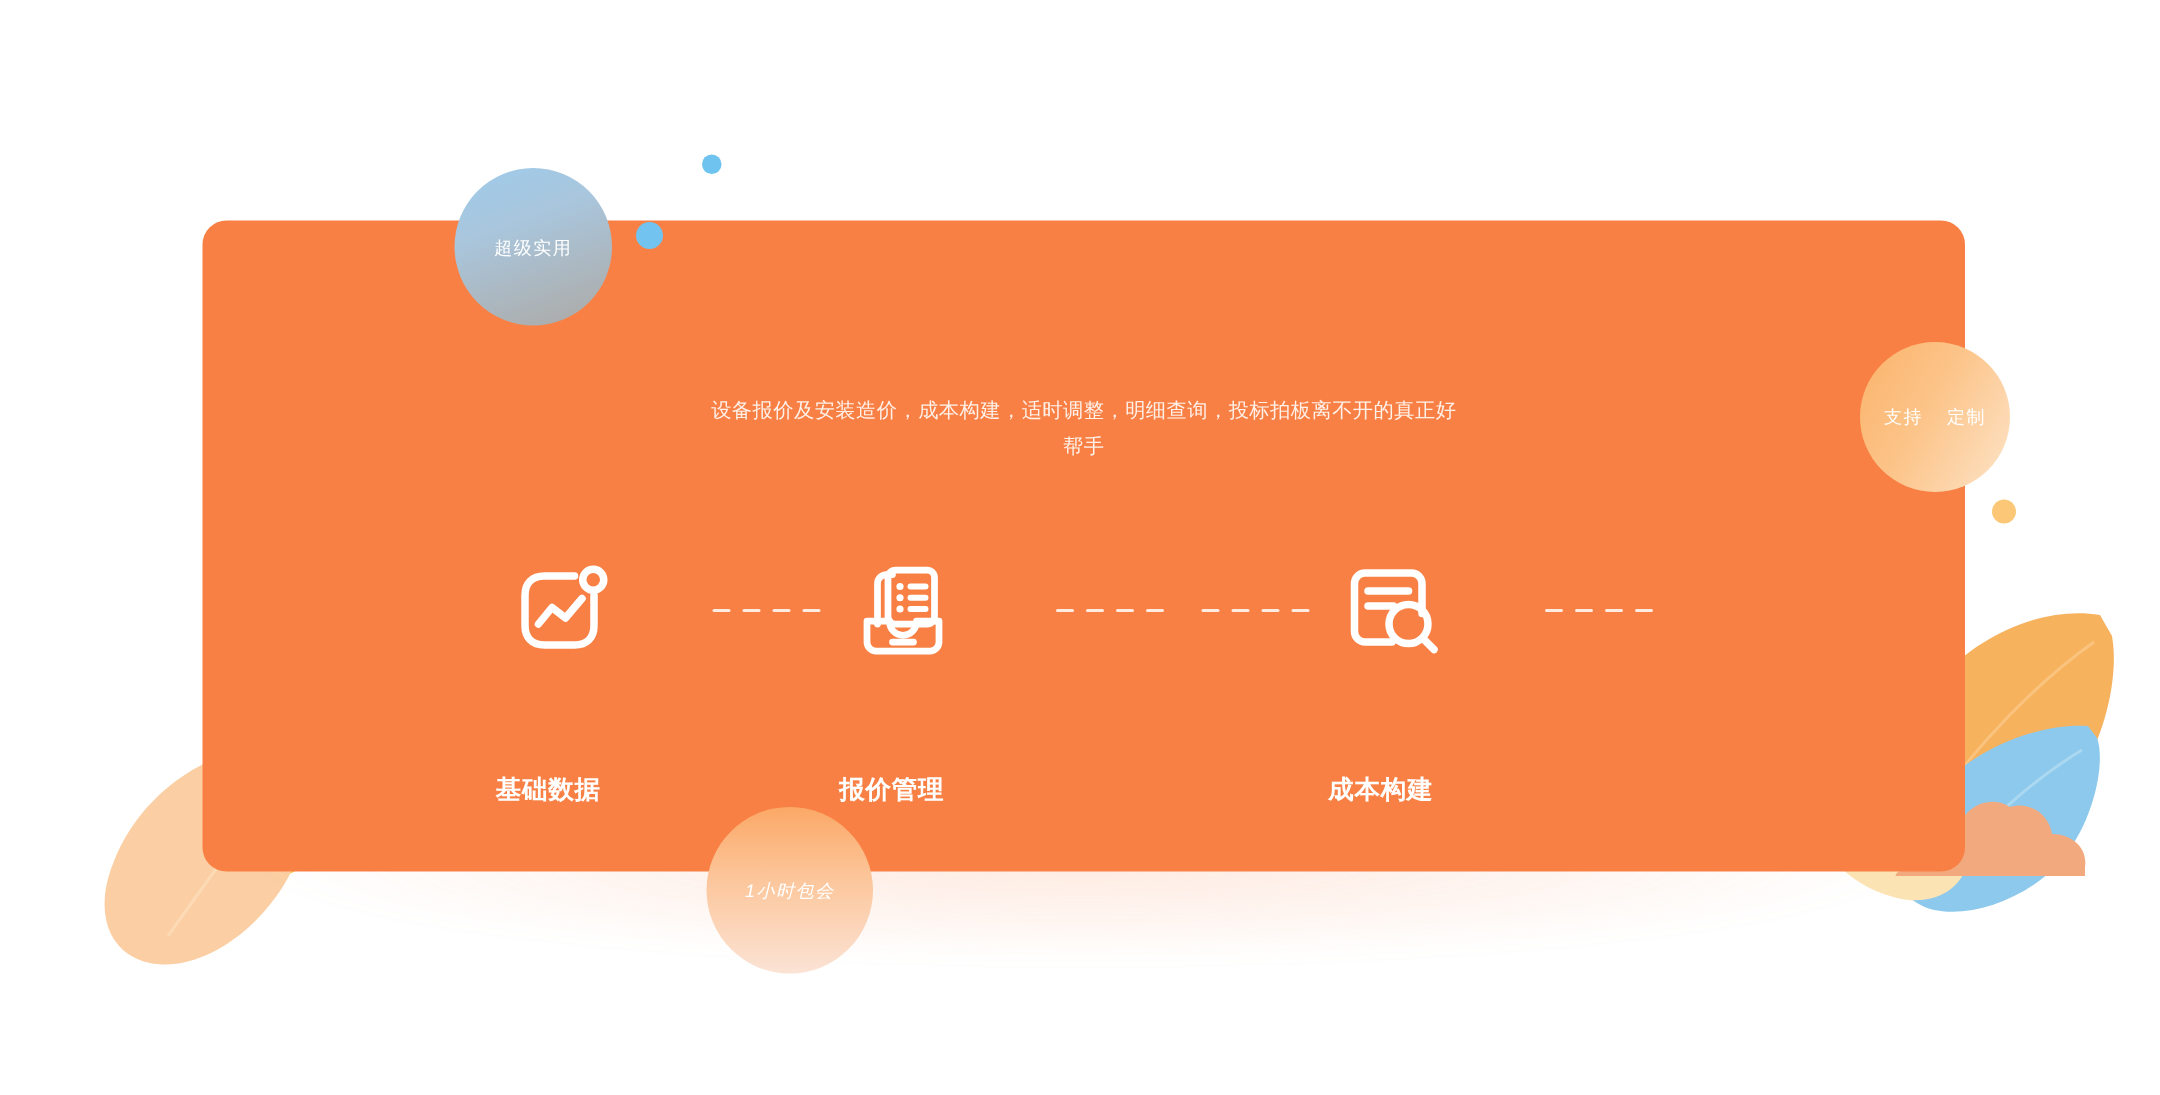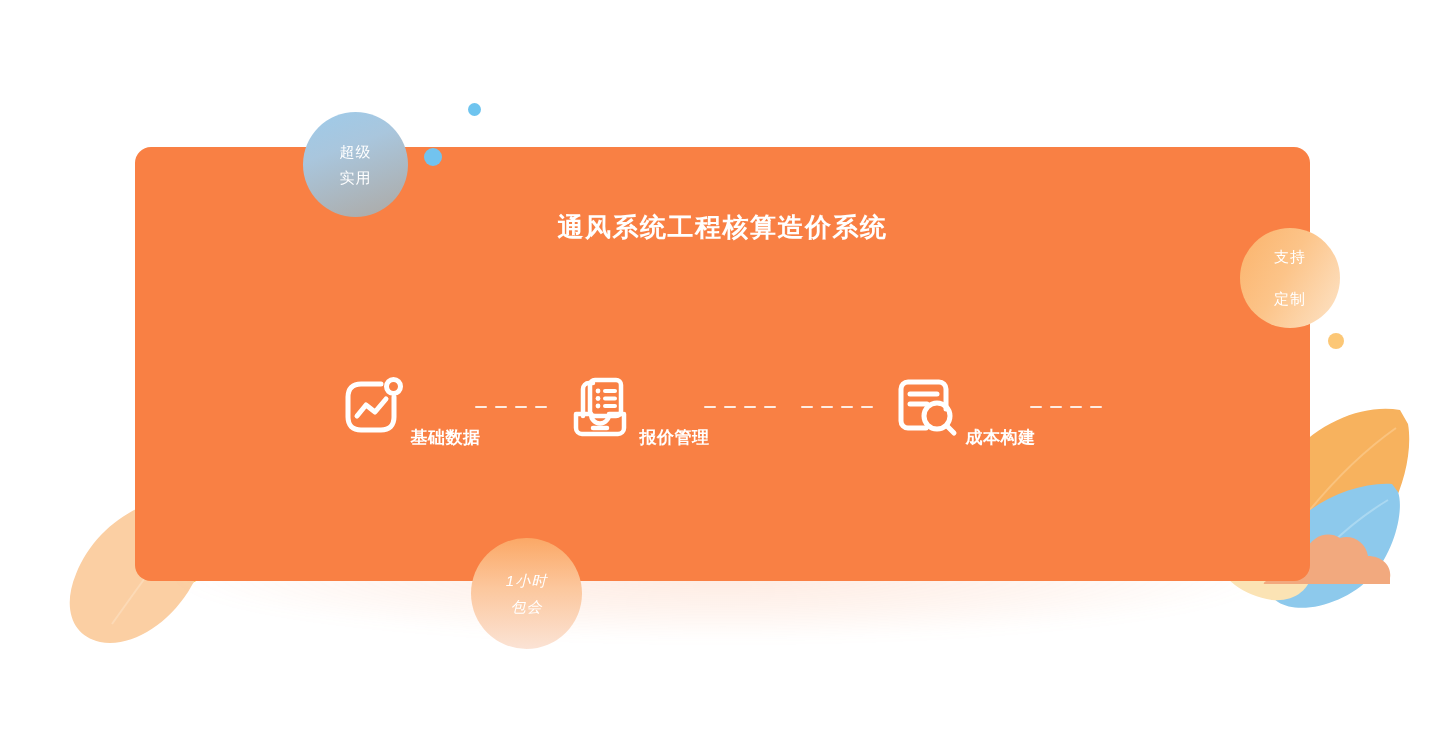--- a/index.html
+++ b/index.html
@@ -89,21 +89,23 @@
     left: 0;
     right: 0;
     top: 218px;
     display: flex;
     align-items: flex-start;
     justify-content: center;
   }
   .feature {
     width: 132px;
     display: flex;
-    align-items: flex-end;
+    flex-direction: column;
+    align-items: flex-start;
+    gap: 48px;
   }
   .feature-icon {
     width: 84px;
     height: 84px;
     display: flex;
     align-items: center;
     justify-content: center;
   }
   .feature-label {
     margin-top: 18px;
@@ -127,25 +129,25 @@
     height: 2.5px;
     background: rgba(255,255,255,0.85);
     border-radius: 2px;
   }
 
   
   .badge {
     position: absolute;
     border-radius: 50%;
     display: flex;
-    flex-direction: column;
+    flex-direction: row;
     align-items: center;
     justify-content: center;
     color: #ffffff;
-    font-size: 15px;
+    font-size: 12px;
     line-height: 26px;
     letter-spacing: 1px;
     z-index: 9;
   }
   .badge-super {
     left: 303px;
     top: 112px;
     width: 105px;
     height: 105px;
     background: linear-gradient(160deg, #9ecbea 0%, #a9c6dd 35%, #ada9a4 100%);
@@ -224,21 +226,21 @@
       <g>
         <path d="M1276 576 C 1276 560, 1290 548, 1306 550 C 1312 536, 1328 530, 1340 538
                  C 1352 534, 1366 542, 1368 556 C 1382 556, 1392 566, 1390 578
                  L 1390 584 L 1264 584 C 1262 582, 1272 578, 1276 576 Z" fill="#F2A97E"></path>
       </g>
     </svg>
   </div>
 
   <div class="hero-card">
 
-    <div class="hero-title">通风系统工程核算造价系统</div>
+    <div class="hero-subtitle">设备报价及安装造价，成本构建，适时调整，明细查询，投标拍板离不开的真正好帮手</div>
 
     <div class="feature-row">
 
       <div class="feature">
         <div class="feature-icon">
           <svg width="80" height="80" viewBox="0 0 80 80" fill="none">
             <path d="M63 30 V50 C63 58.3 58.3 63 50 63 H30 C21.7 63 17 58.3 17 50 V30
                      C17 21.7 21.7 17 30 17 H50" stroke="#ffffff" stroke-width="5" stroke-linecap="round" fill="none"></path>
             <circle cx="62.5" cy="19.5" r="7" stroke="#ffffff" stroke-width="5" fill="none"></circle>
             <path d="M26 49 L35 38 L44 45 L55 32" stroke="#ffffff" stroke-width="5" stroke-linecap="round" stroke-linejoin="round" fill="none"></path>

